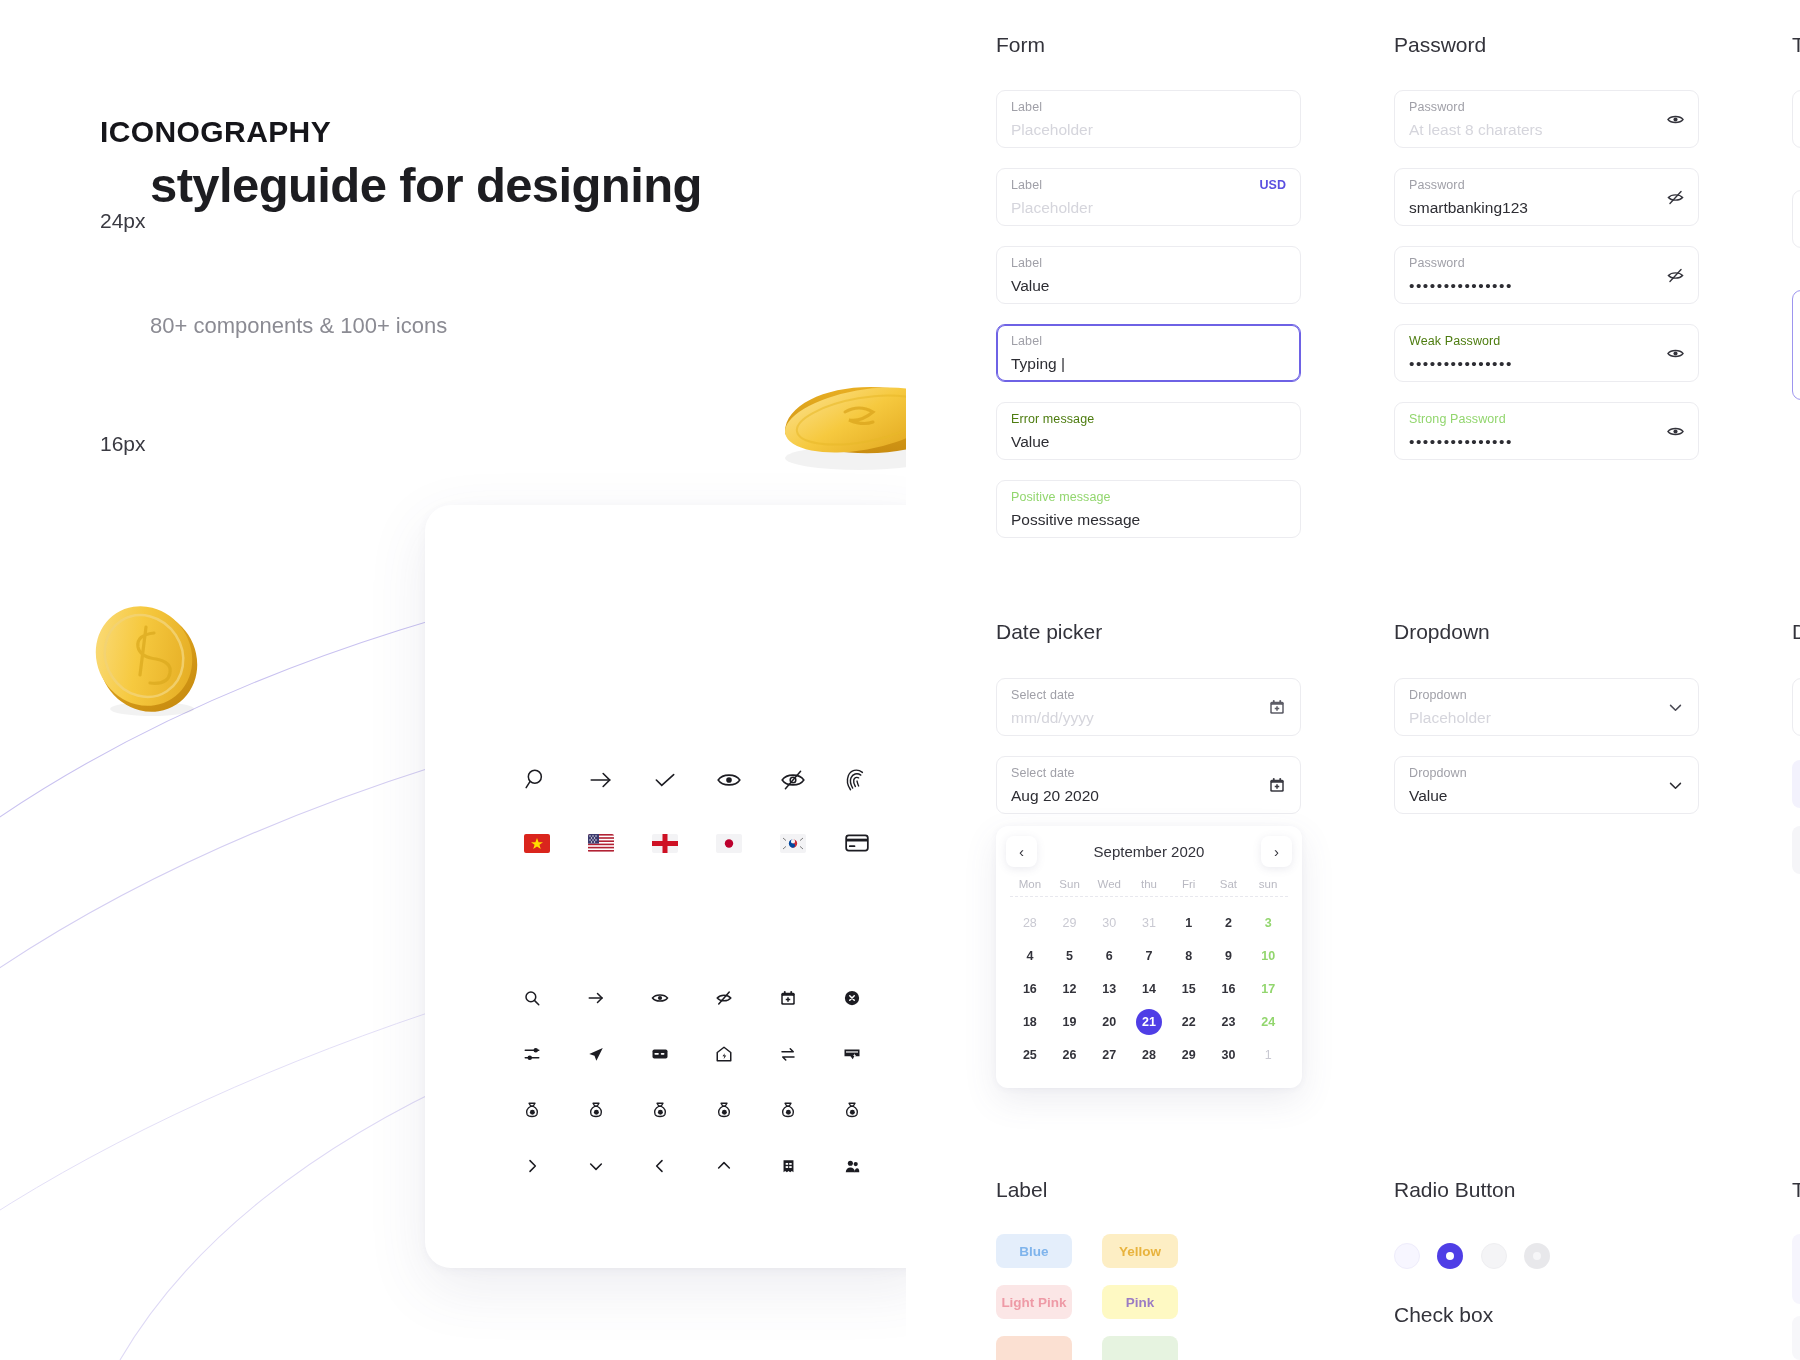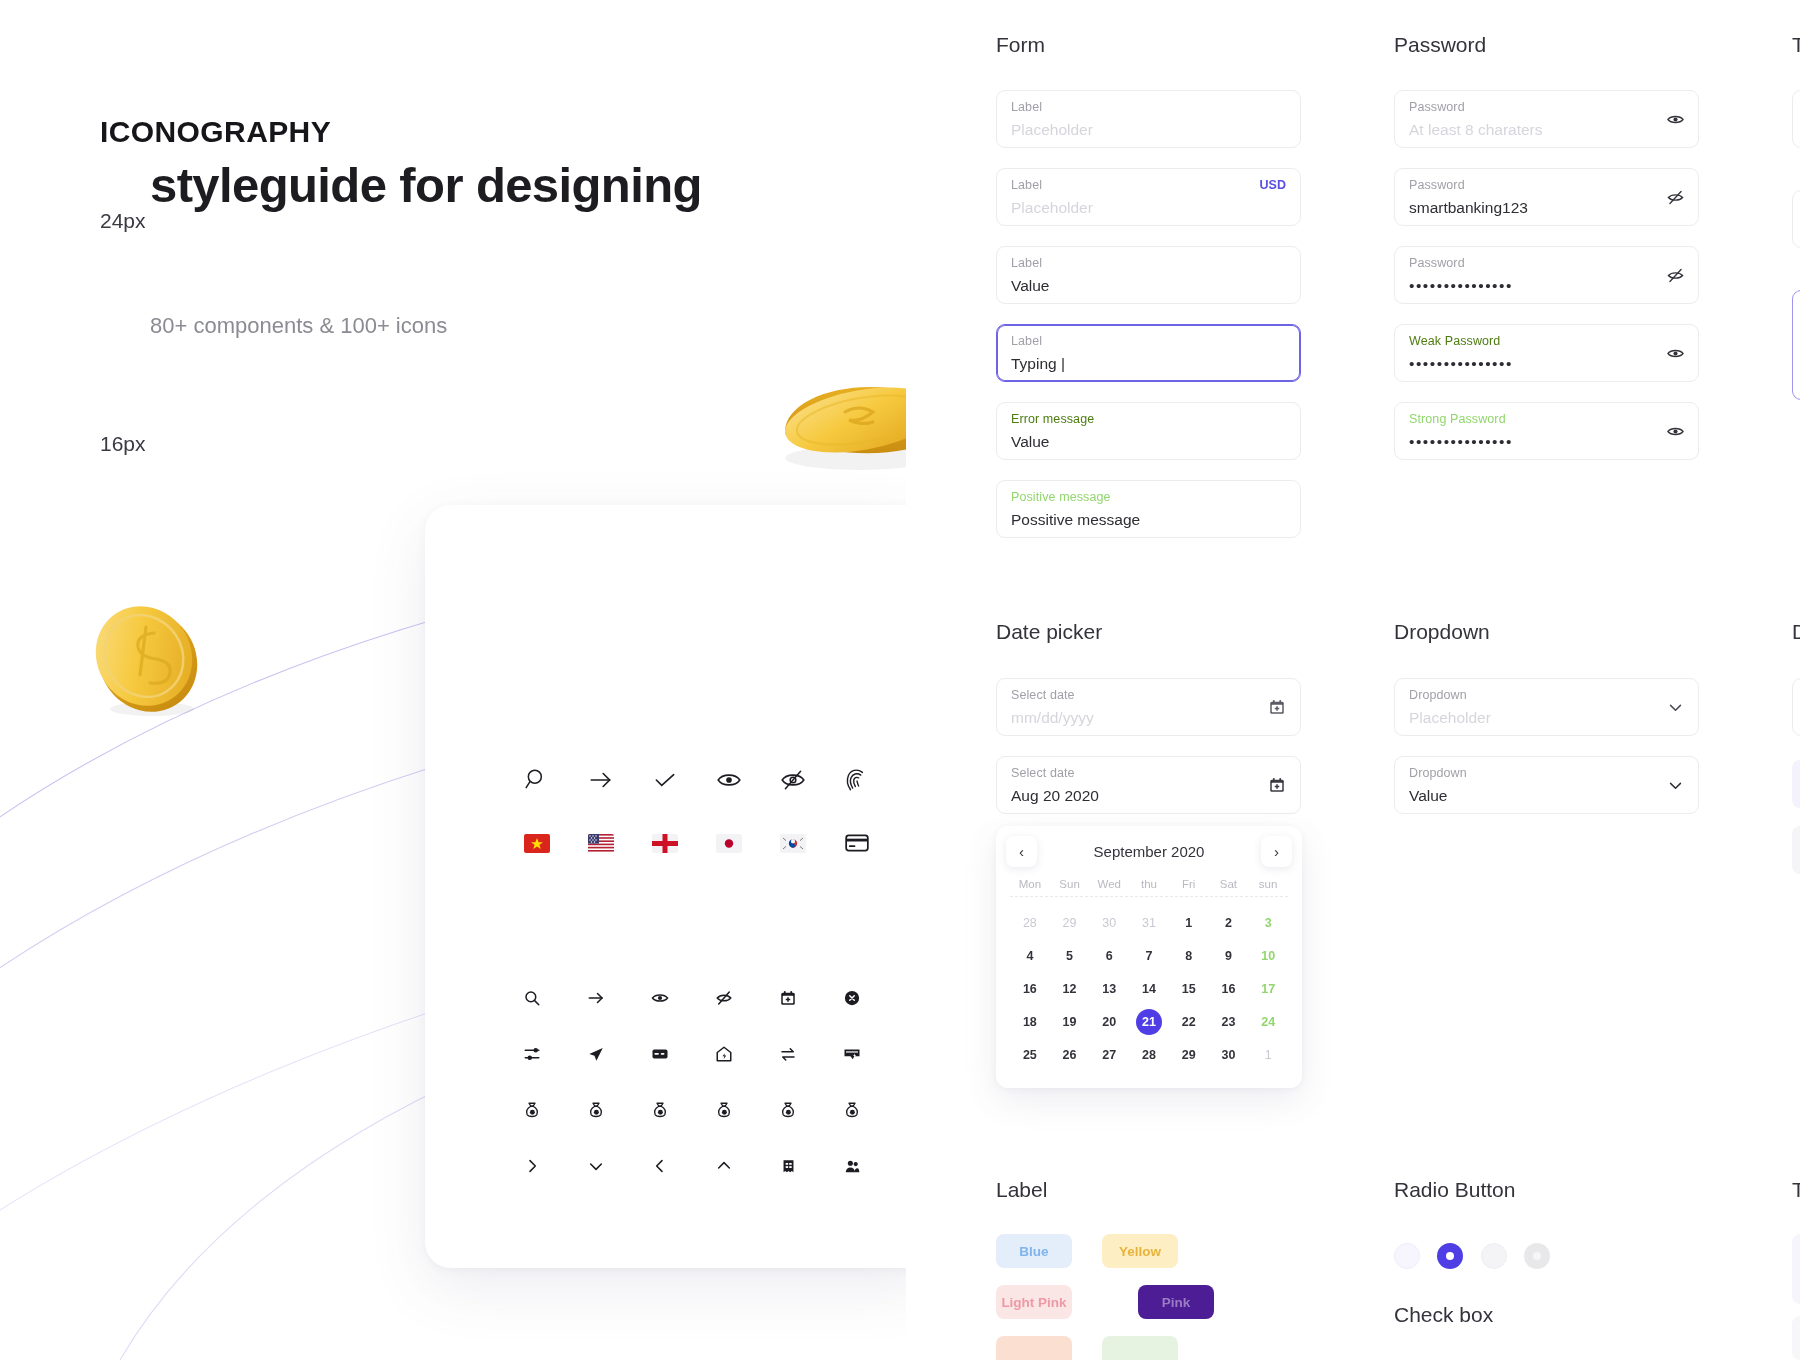--- a/index.html
+++ b/index.html
@@ -684,21 +684,21 @@
       <svg width="17" height="17" viewBox="0 0 24 24" fill="none" stroke="#2d2d33" stroke-width="2.1" stroke-linecap="round" stroke-linejoin="round">
           <polyline points="5,9 12,16 19,9"></polyline>
         </svg>
     </span>
   </div>
 
   <div class="section-title" style="left:90px; top:1178px;">Label</div>
   <div class="chip" style="left:90px;  top:1234px; background:#e4eefb; color:#7fb4ec;">Blue</div>
   <div class="chip" style="left:196px; top:1234px; background:#fdeec4; color:#e8b33d;">Yellow</div>
   <div class="chip" style="left:90px;  top:1285px; background:#fbe6e6; color:#ee9aa6;">Light Pink</div>
-  <div class="chip" style="left:196px; top:1285px; background:#4c1d95; color:#9b7cc4;margin-left:36px;">Pink</div>
+  <div class="chip" style="left:196px; top:1285px; background:#fef9c3; color:#9b7cc4;">Pink</div>
   <div class="chip" style="left:90px;  top:1336px; background:#fbe0d2;"></div>
   <div class="chip" style="left:196px; top:1336px; background:#e6f3e0;"></div>
 
   <div class="section-title" style="left:488px; top:1178px;">Radio Button</div>
   <div class="radio empty-a" style="left:488px; top:1243px;"></div>
   <div class="radio sel" style="left:531px; top:1243px;"></div>
   <div class="radio empty-b" style="left:575px; top:1243px;"></div>
   <div class="radio dis" style="left:618px; top:1243px;"></div>
 
   <div class="section-title" style="left:488px; top:1303px;">Check box</div>

